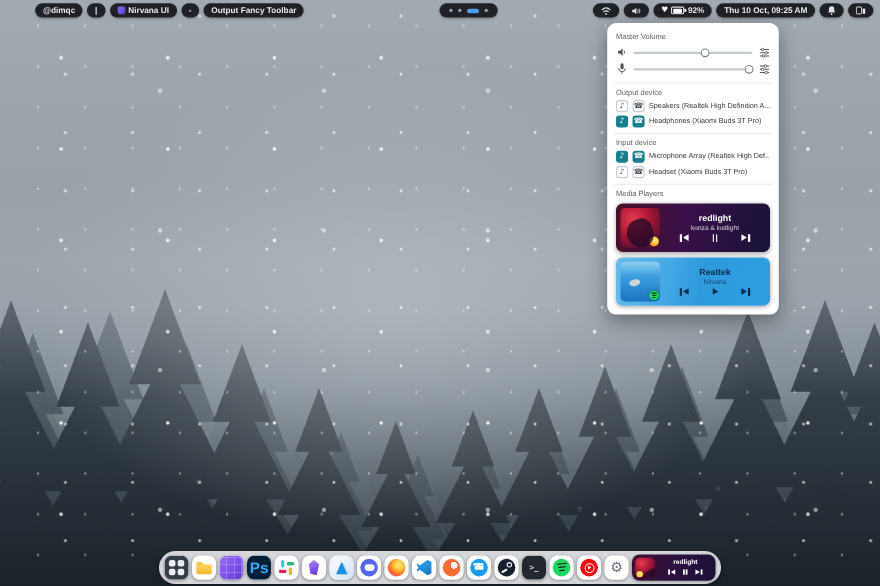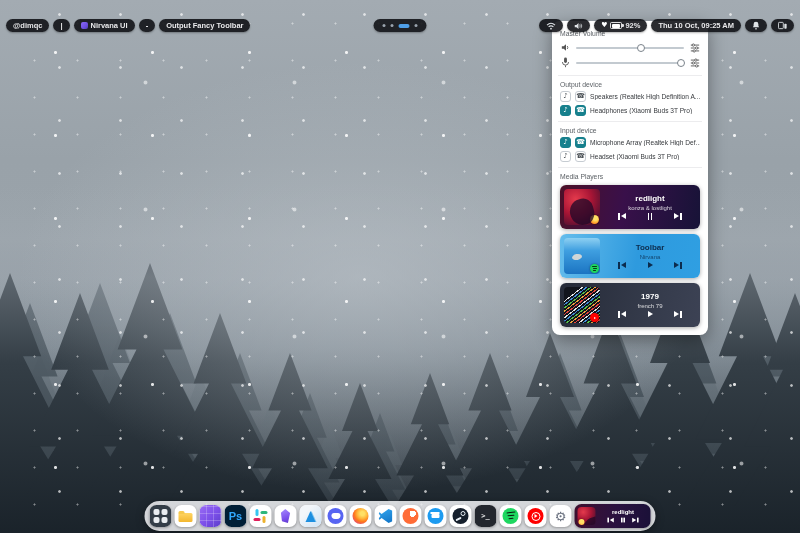--- a/index.html
+++ b/index.html
@@ -13,21 +13,21 @@
                linear-gradient(180deg, rgba(170,178,185,0) 35%, rgba(165,173,181,.45) 52%, rgba(150,160,168,.15) 68%, rgba(10,16,22,.35) 100%);}
   .snow{position:absolute;left:0;top:0;width:800px;height:533px;pointer-events:none;opacity:.9;
     background-image:
       radial-gradient(circle, rgba(255,255,255,.95) 1.1px, rgba(255,255,255,0) 2px),
       radial-gradient(circle, rgba(255,255,255,.75) .9px, rgba(255,255,255,0) 1.7px),
       radial-gradient(circle, rgba(255,255,255,.6) 1.4px, rgba(255,255,255,0) 2.4px),
       radial-gradient(circle, rgba(255,255,255,.5) .7px, rgba(255,255,255,0) 1.4px);
     background-size:97px 83px,61px 53px,149px 127px,43px 37px;
     background-position:7px 11px,29px 41px,71px 19px,13px 5px;}
   
-  .tb-group{position:absolute;top:19px;display:flex;gap:4px;align-items:flex-start;z-index:30;}
+  .tb-group{position:absolute;top:3px;display:flex;gap:4px;align-items:flex-start;z-index:30;margin-left:26px;}
   .tb-left{left:6px;} .tb-right{right:6px;}
   .tb-center{left:50%;transform:translateX(-50%);}
   .pill{height:13px;display:flex;align-items:center;gap:3px;padding:0 7px;border-radius:8px;
     background:rgba(12,14,18,.88);color:#e8e8ea;font-size:7.5px;font-weight:700;white-space:nowrap;
     box-shadow:0 1px 2px rgba(0,0,0,.3);}
   .pill .ic{display:flex;align-items:center;color:#dfe3e6;}
   .seelen-logo{width:7px;height:7px;border-radius:2px;background:linear-gradient(135deg,#8a6bf5,#6e4fe0 60%,#4f3fae);}
   .ws-dot{width:3px;height:3px;border-radius:50%;background:#9aa3ad;}
   .ws-active{width:11px;height:4px;border-radius:2px;background:#4f9fe8;}
   .batt{position:relative;width:10px;height:5px;border:1px solid rgba(255,255,255,.85);border-radius:1.5px;}
@@ -92,21 +92,21 @@
     justify-content:center;box-shadow:0 1px 2.5px rgba(0,0,0,.28);overflow:hidden;cursor:pointer;flex:none;}
   .full{position:absolute;inset:0;display:flex;align-items:center;justify-content:center;}
   .grid4{display:grid;grid-template-columns:6px 6px;grid-gap:2px;}
   .grid4 b{width:6px;height:6px;border-radius:2px;background:#e9edf0;}
   .folder{position:relative;width:14px;height:9px;background:linear-gradient(#ffd563,#f3b72f);border-radius:1.5px;margin-top:2px;}
   .folder::before{content:"";position:absolute;left:0;top:-2px;width:6px;height:3px;background:#f6c94e;border-radius:1.5px 1.5px 0 0;}
   .seelen-bg{background:linear-gradient(135deg,#9a6cf5 0%,#7b4fe8 55%,#5a3dc8 100%);}
   .seelen-bg::after{content:"";position:absolute;inset:0;
     background:repeating-linear-gradient(0deg,transparent 0 6px,rgba(255,255,255,.22) 6px 7px),
                repeating-linear-gradient(90deg,transparent 0 6px,rgba(255,255,255,.22) 6px 7px);}
-  .ps-bg{background:#001e36;color:#31a8ff;font-size:11px;font-weight:700;}
+  .ps-bg{background:#001e36;color:#31a8ff;font-size:14px;font-weight:700;}
   .slack{position:relative;width:14px;height:14px;}
   .slack i{position:absolute;border-radius:2px;}
   .slack i:nth-child(1){left:2px;top:0;width:3px;height:7px;background:#36C5F0;}
   .slack i:nth-child(2){right:0;top:2px;width:7px;height:3px;background:#2EB67D;}
   .slack i:nth-child(3){right:2px;bottom:0;width:3px;height:7px;background:#ECB22E;}
   .slack i:nth-child(4){left:0;bottom:2px;width:7px;height:3px;background:#E01E5A;}
   .obsidian{width:11px;height:14px;background:linear-gradient(160deg,#a88cff 0%,#7c52ec 60%,#5b34c8 100%);
     clip-path:polygon(48% 0,92% 28%,72% 100%,18% 88%,8% 26%);}
   .tg-bg{background:linear-gradient(135deg,#f2f6fa 30%,#cfe3f5 100%);}
   .tg-sail{width:0;height:0;border-left:5px solid transparent;border-right:5px solid transparent;border-bottom:11px solid #1d8fe0;
@@ -385,60 +385,38 @@
 
     <div class="mcard c2">
       <div class="art art-nev">
         <span class="badge b-sp">
             <i></i>
             <i></i>
             <i></i>
           </span>
       </div>
       <div class="minfo">
-        <div class="mtitle">Toolbar</div>
+        <div class="mtitle">Realtek</div>
         <div class="martist">Nirvana</div>
         <div class="mctls">
           <span class="ctl">
               <span class="cbar"></span>
               <span class="tri-l"></span>
             </span>
           <span class="ctl">
               <span class="tri-r"></span>
             </span>
           <span class="ctl">
               <span class="tri-r"></span>
               <span class="cbar"></span>
             </span>
         </div>
       </div>
     </div>
 
-    <div class="mcard c3">
-      <div class="art art-1979">
-        <span class="badge b-yt"></span>
-      </div>
-      <div class="minfo">
-        <div class="mtitle">1979</div>
-        <div class="martist">french 79</div>
-        <div class="mctls">
-          <span class="ctl">
-              <span class="cbar"></span>
-              <span class="tri-l"></span>
-            </span>
-          <span class="ctl">
-              <span class="tri-r"></span>
-            </span>
-          <span class="ctl">
-              <span class="tri-r"></span>
-              <span class="cbar"></span>
-            </span>
-        </div>
-      </div>
-    </div>
   </div>
 
   <div class="dock">
     <div class="dic">
         <span class="full" style="background:#333d47;">
           <span class="grid4">
             <b></b>
             <b></b>
             <b></b>
             <b></b>

